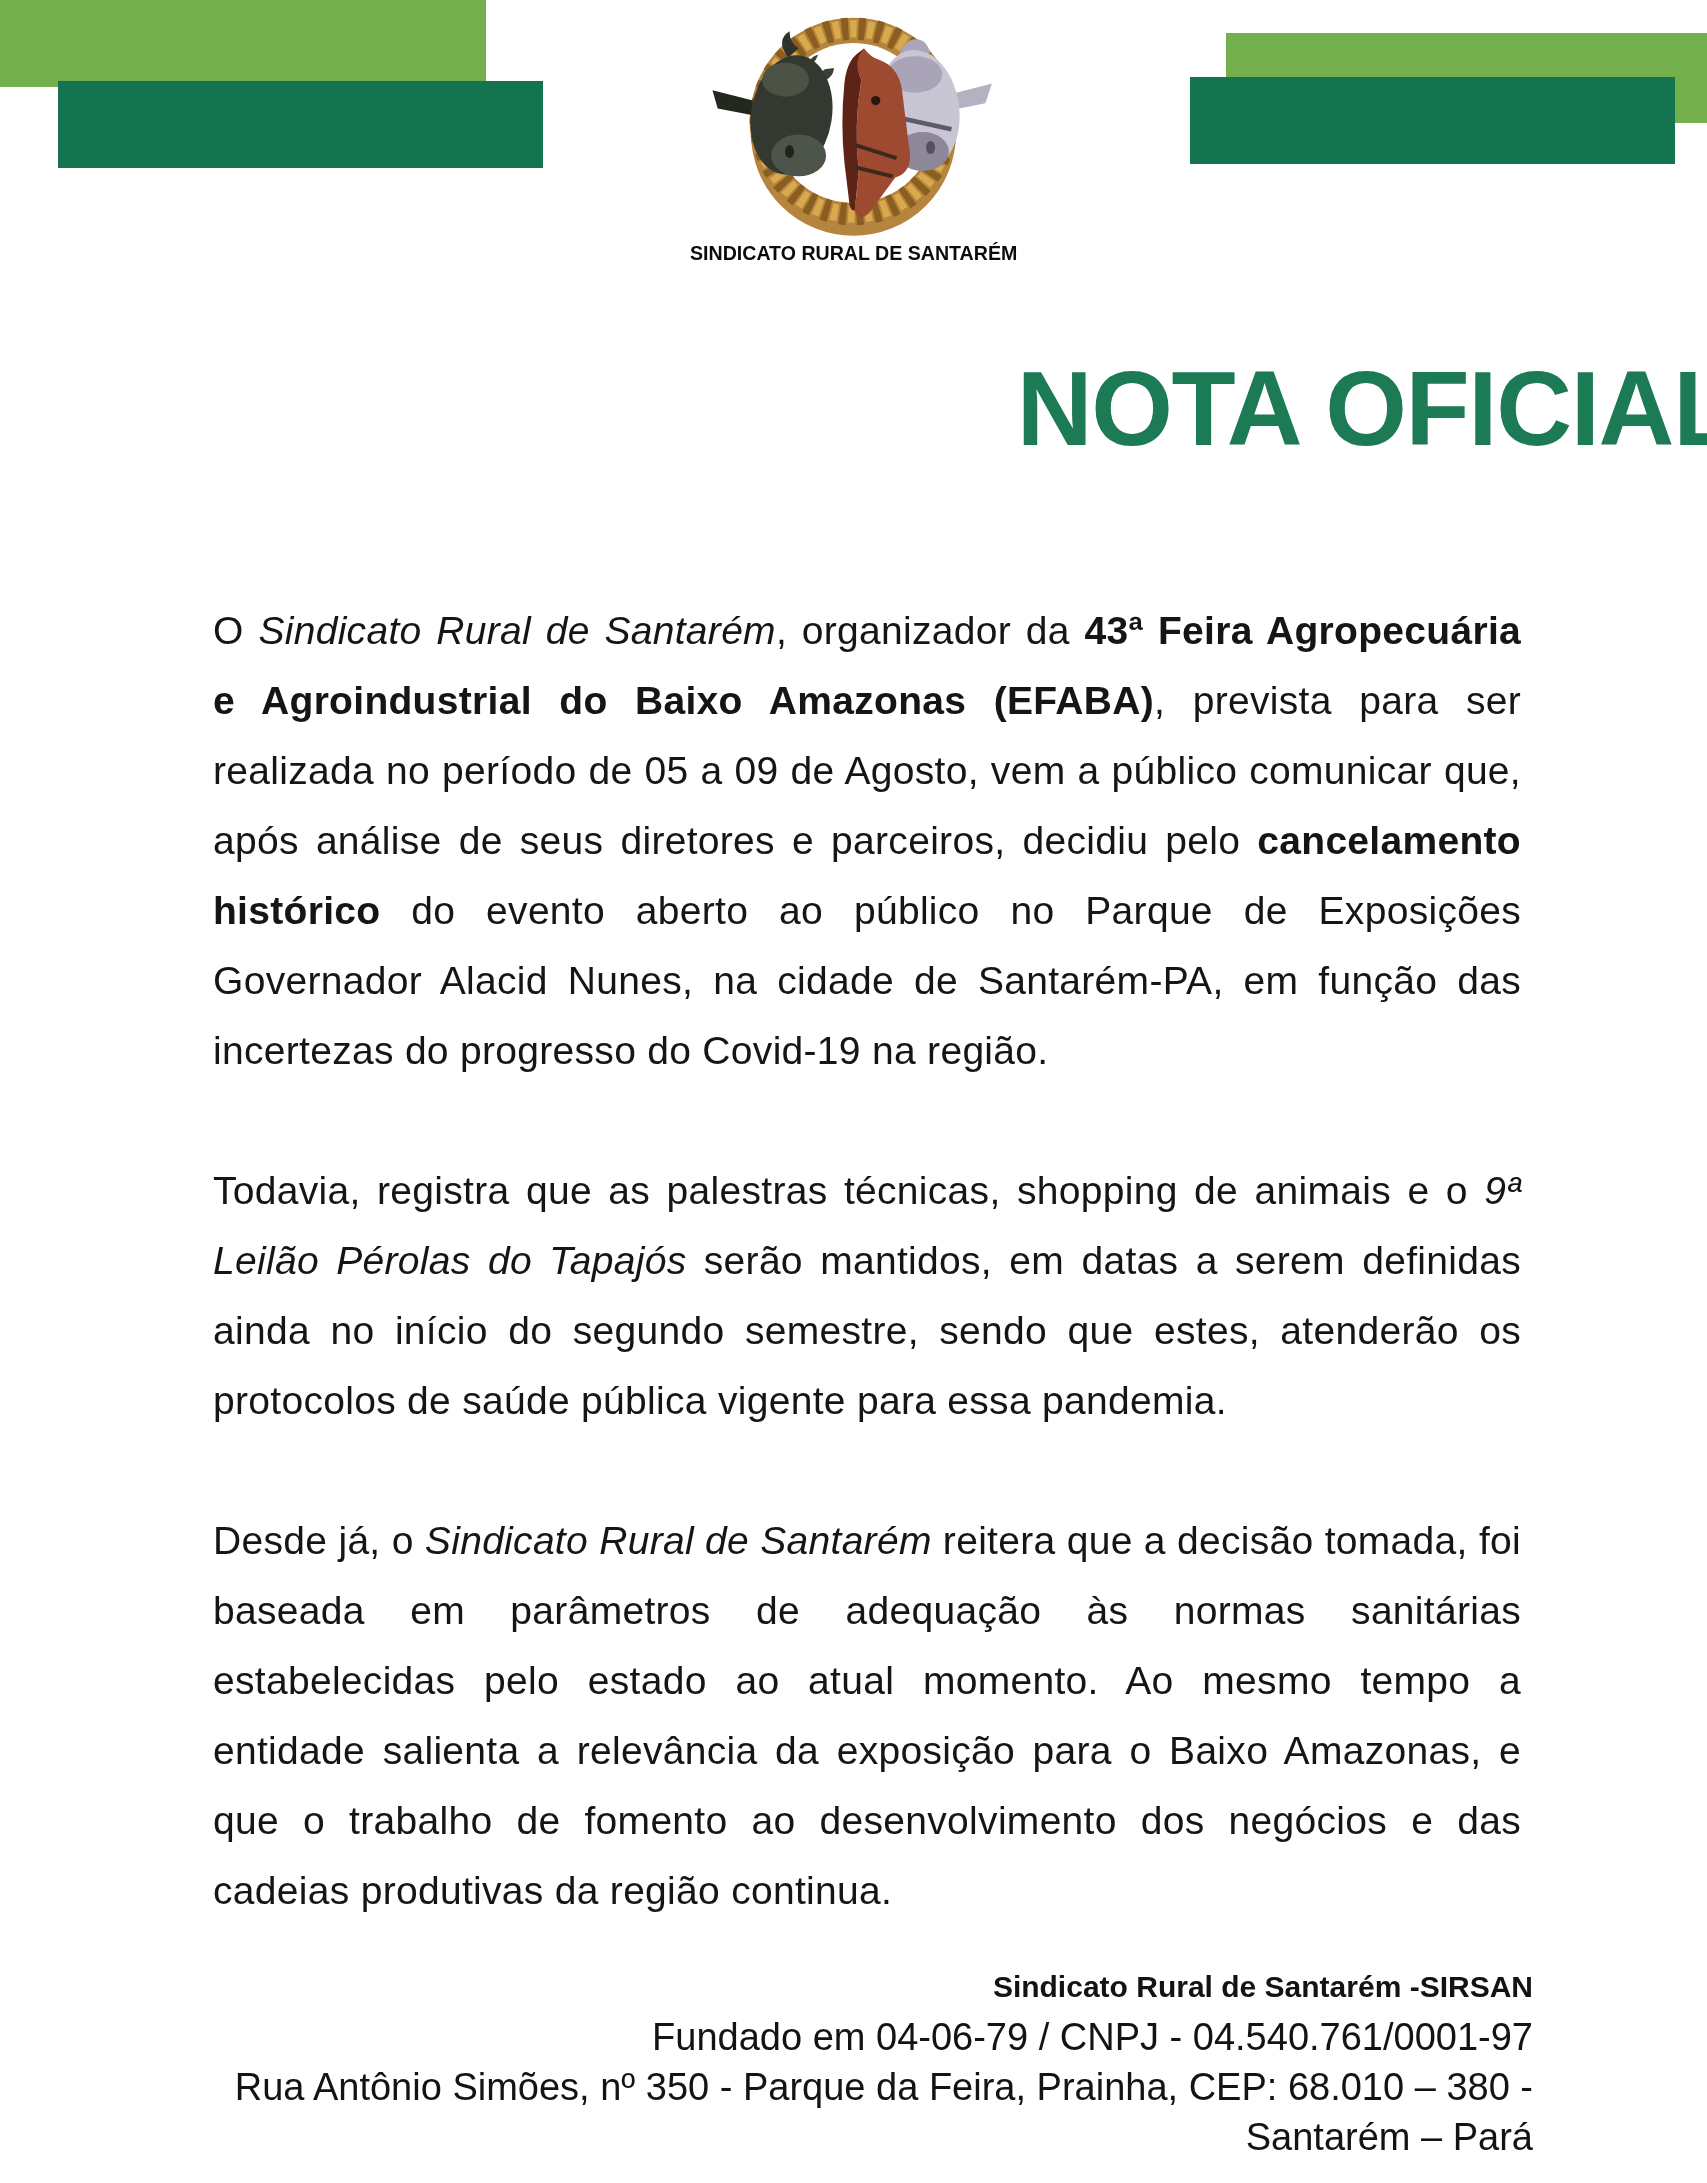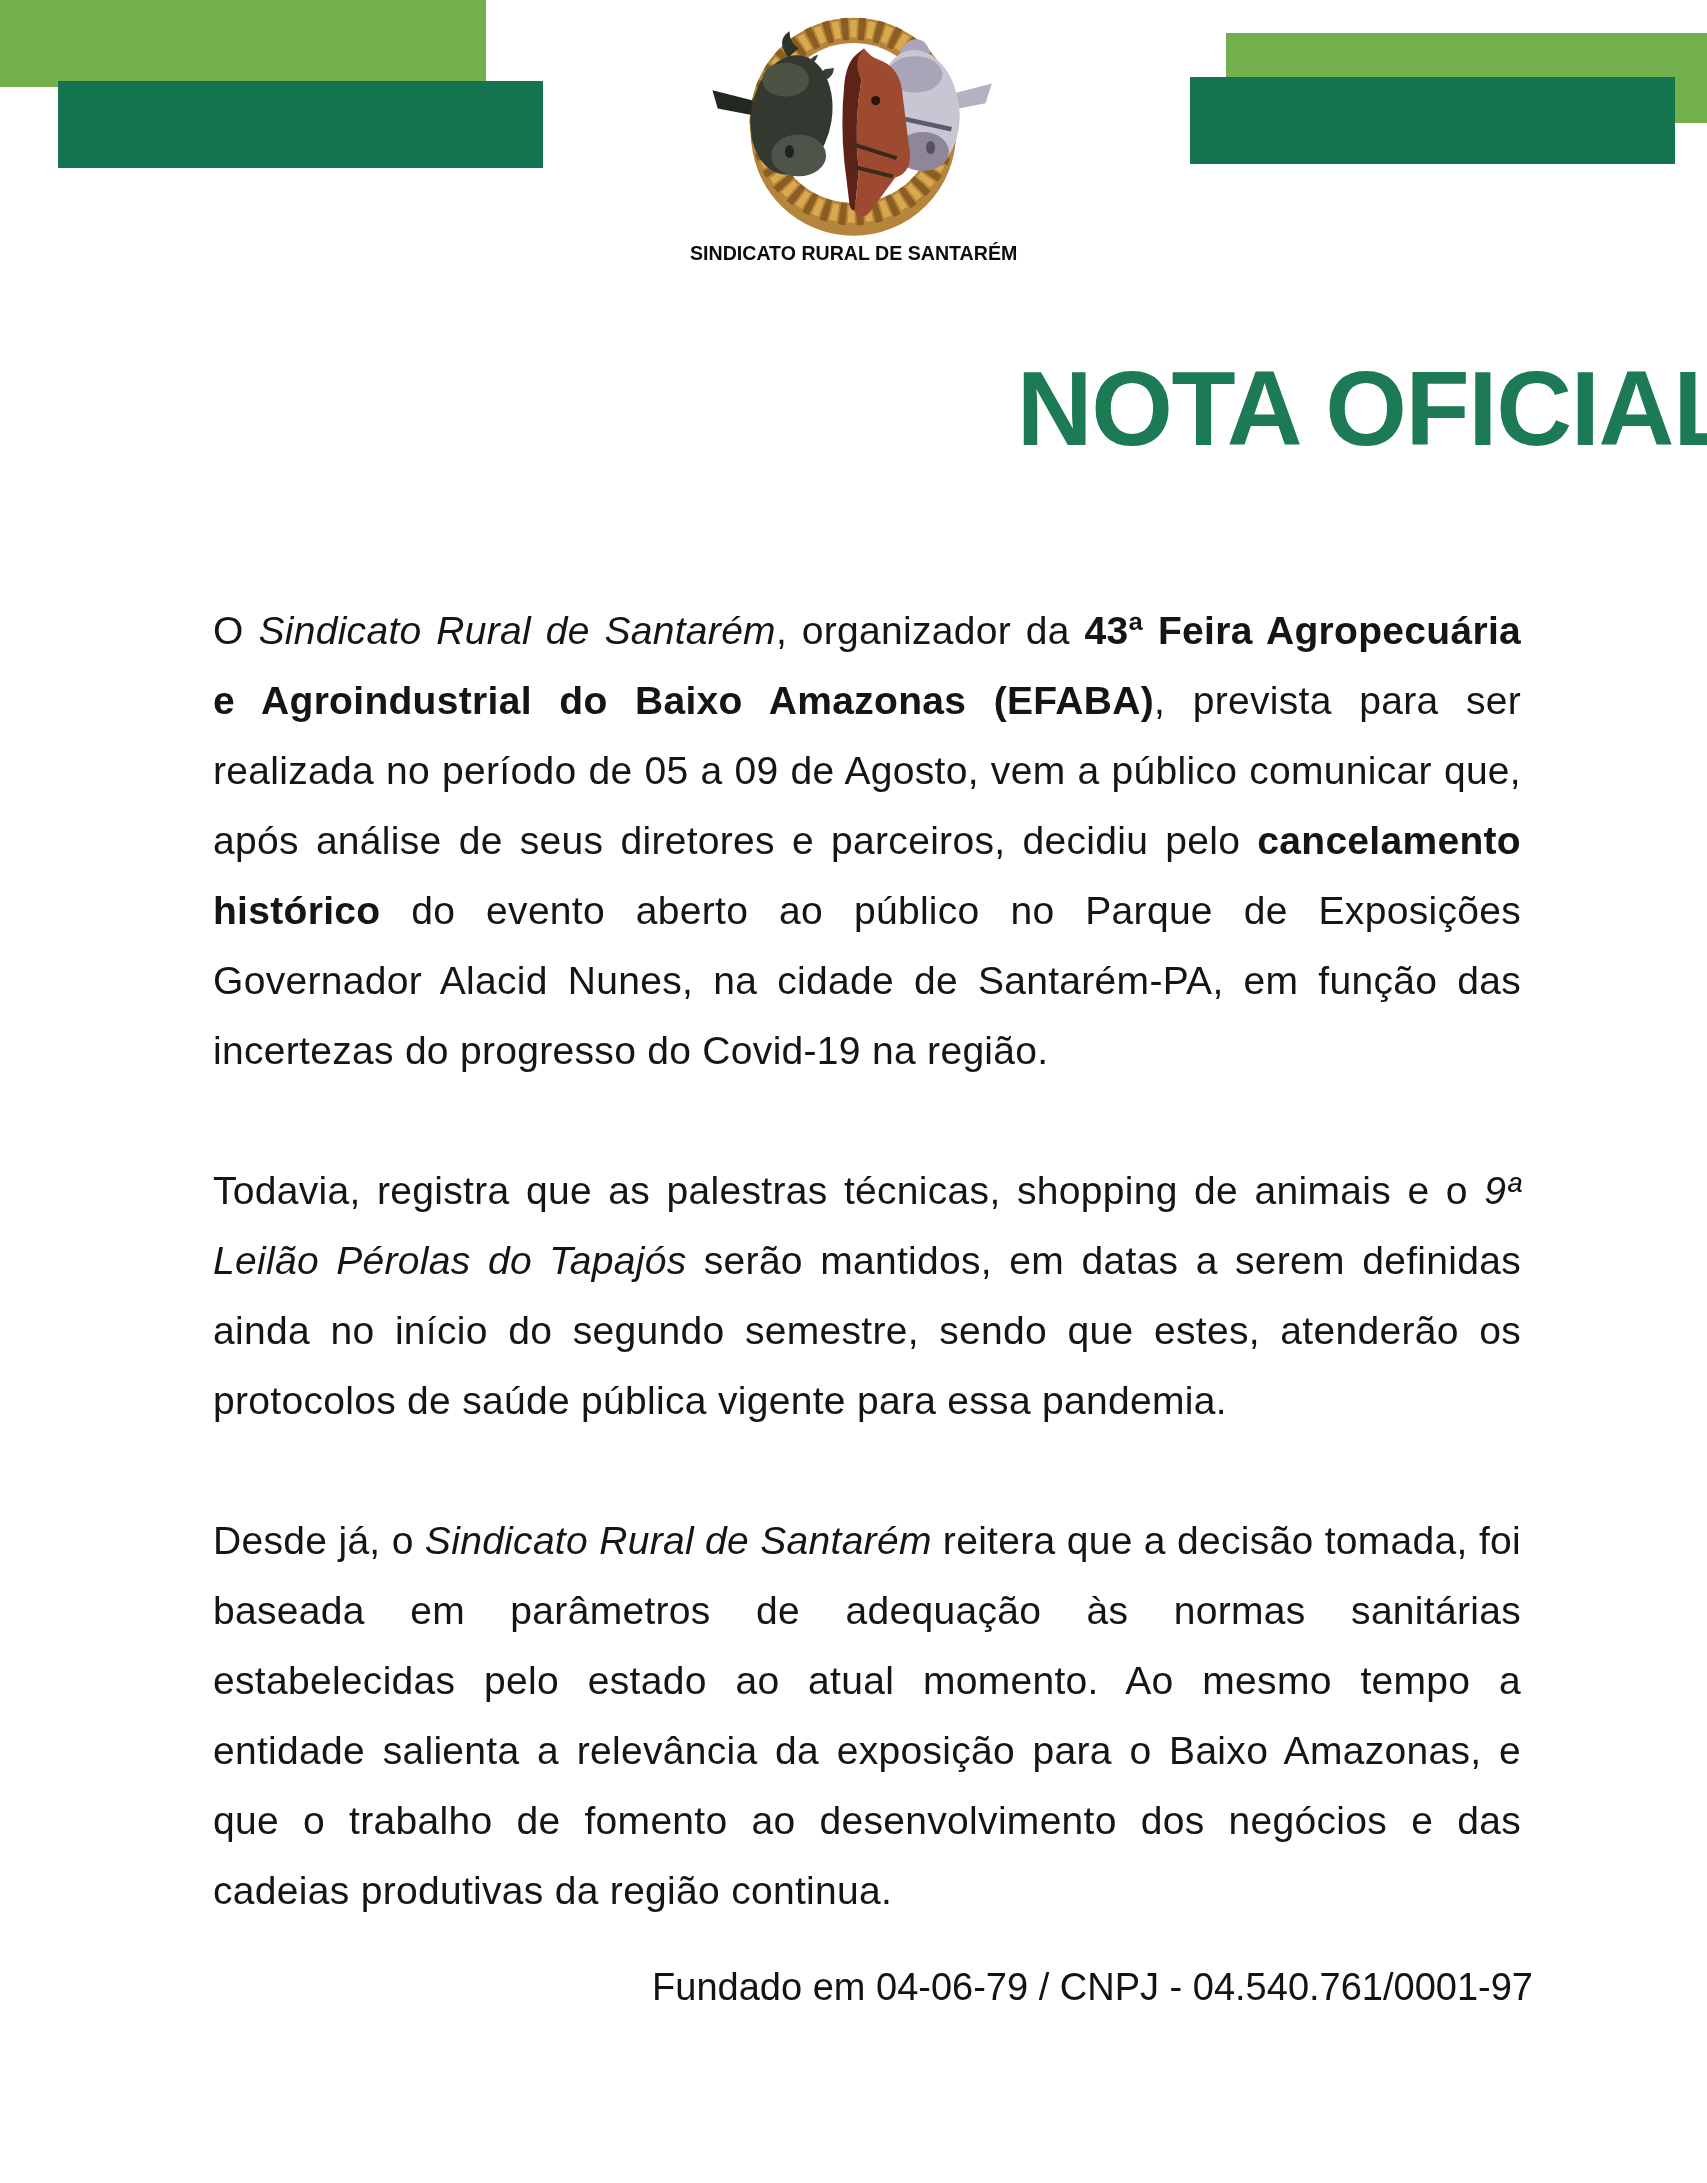--- a/index.html
+++ b/index.html
@@ -161,15 +161,17 @@
 
 <div class="page-title">NOTA OFICIAL</div>
 
 <div class="body-text">
   <p><span>O </span><span style="font-style: italic;">Sindicato Rural de Santarém</span><span>, organizador da </span><span style="font-weight: 700;">43ª Feira Agropecuária e Agroindustrial do Baixo Amazonas (EFABA)</span><span>, prevista para ser realizada no período de 05 a 09 de Agosto, vem a público comunicar que, após análise de seus diretores e parceiros, decidiu pelo </span><span style="font-weight: 700;">cancelamento histórico</span><span> do evento aberto ao público no Parque de Exposições Governador Alacid Nunes, na cidade de Santarém-PA, em função das incertezas do progresso do Covid-19 na região.</span></p>
   <p><span>Todavia, registra que as palestras técnicas, shopping de animais e o </span><span style="font-style: italic;">9ª Leilão Pérolas do Tapajós</span><span> serão mantidos, em datas a serem definidas ainda no início do segundo semestre, sendo que estes, atenderão os protocolos de saúde pública vigente para essa pandemia.</span></p>
   <p><span>Desde já, o </span><span style="font-style: italic;">Sindicato Rural de Santarém</span><span> reitera que a decisão tomada, foi baseada em parâmetros de adequação às normas sanitárias estabelecidas pelo estado ao atual momento. Ao mesmo tempo a entidade salienta a relevância da exposição para o Baixo Amazonas, e que o trabalho de fomento ao desenvolvimento dos negócios e das cadeias produtivas da região continua.</span></p>
 </div>
 
 <div class="footer">
+  <div class="f-line bold">Sindicato Rural de Santarém -SIRSAN</div>
   <div class="f-line">Fundado em 04-06-79 / CNPJ - 04.540.761/0001-97</div>
+  <div class="f-line">Rua Antônio Simões, nº 350 - Parque da Feira, Prainha, CEP: 68.010 – 380 - Santarém – Pará</div>
 </div>
 
 
 </body></html>

